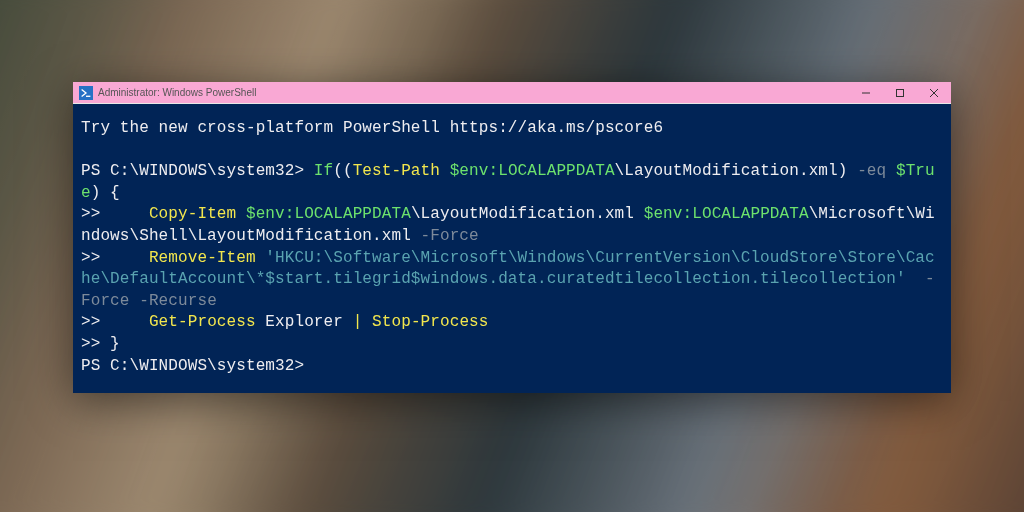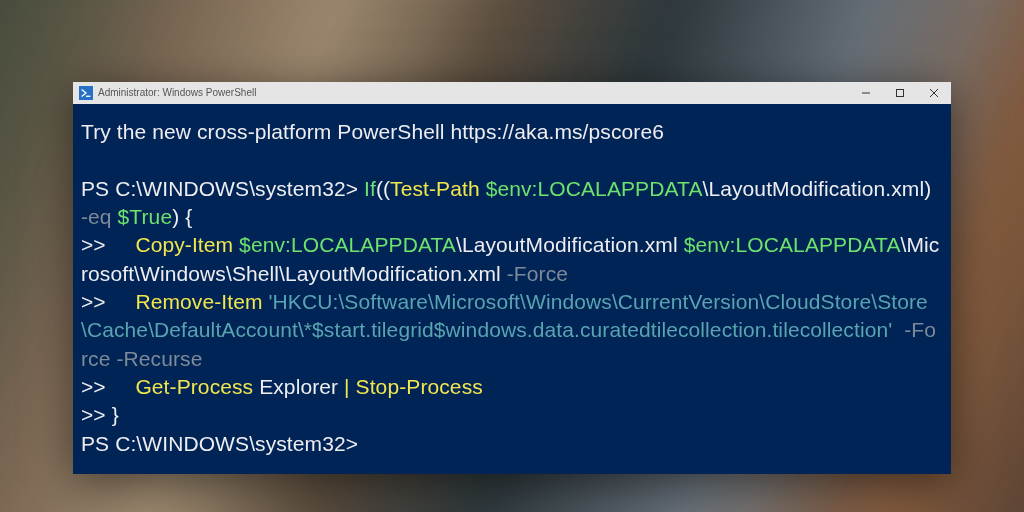--- a/index.html
+++ b/index.html
@@ -33,21 +33,21 @@
     }
     .window {
       position: relative;
       z-index: 1;
       width: 878px;
       background: #fff;
       box-shadow: 0 8px 40px rgba(0,0,0,0.5);
     }
     .titlebar {
       height: 22px;
-      background: #e5e5e5;
+      background: #f9a8d4;
       display: flex;
       align-items: center;
       border-bottom: 1px solid #e8e8e8;
       font-family: 'Segoe UI', Tahoma, sans-serif;
       font-size: 10px;
     }
     .titlebar-icon {
       width: 14px;
       height: 14px;
       margin-left: 6px;
@@ -66,26 +66,26 @@
       height: 22px;
       display: flex;
       align-items: center;
       justify-content: center;
       color: #555;
     }
     .titlebar-btn svg { width: 10px; height: 10px; }
     .terminal {
       background: #012456;
       color: #eeedf0;
-      font-size: 21px;
+      font-size: 16px;
       line-height: 1.35;
       padding: 14px 8px 16px 8px;
       white-space: pre-wrap;
       word-break: break-all;
-      font-family: Liberation Sans, sans-serif;
+      font-family: Liberation Mono, monospace;
       letter-spacing: 0.1px;
     }
     .c-white   { color: #eeedf0; }
     .c-yellow  { color: #f2e64d; }
     .c-green   { color: #6de26d; }
     .c-gray    { color: #7d8a9a; }
     .c-cyan    { color: #5aa3b0; }
   </style>
 </head>
 <body>

